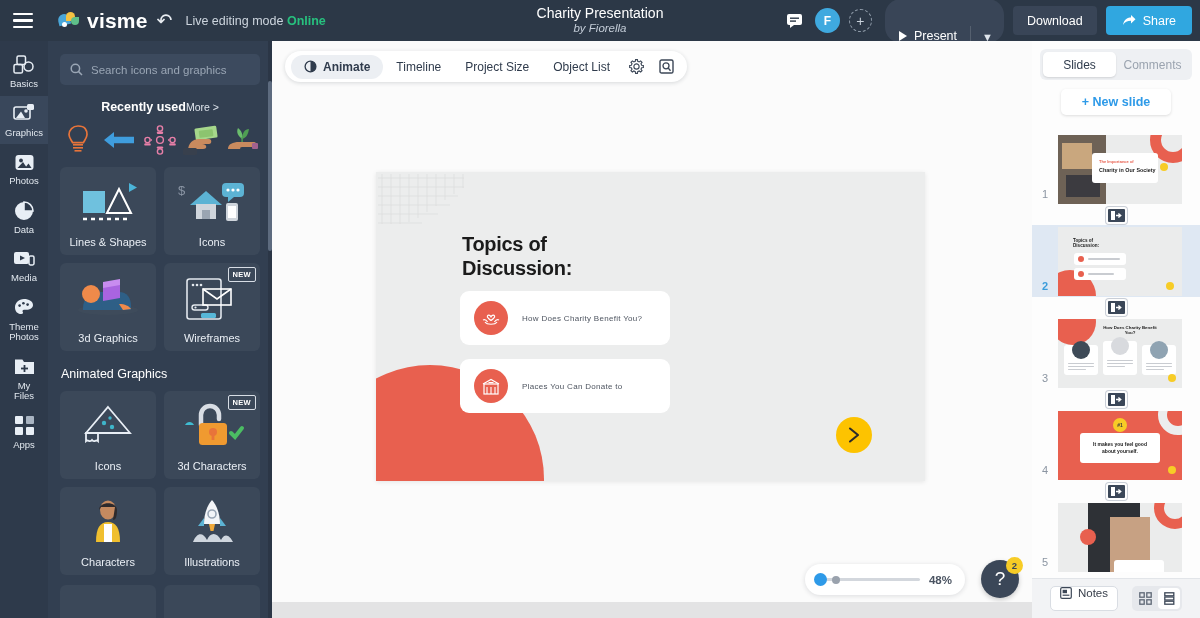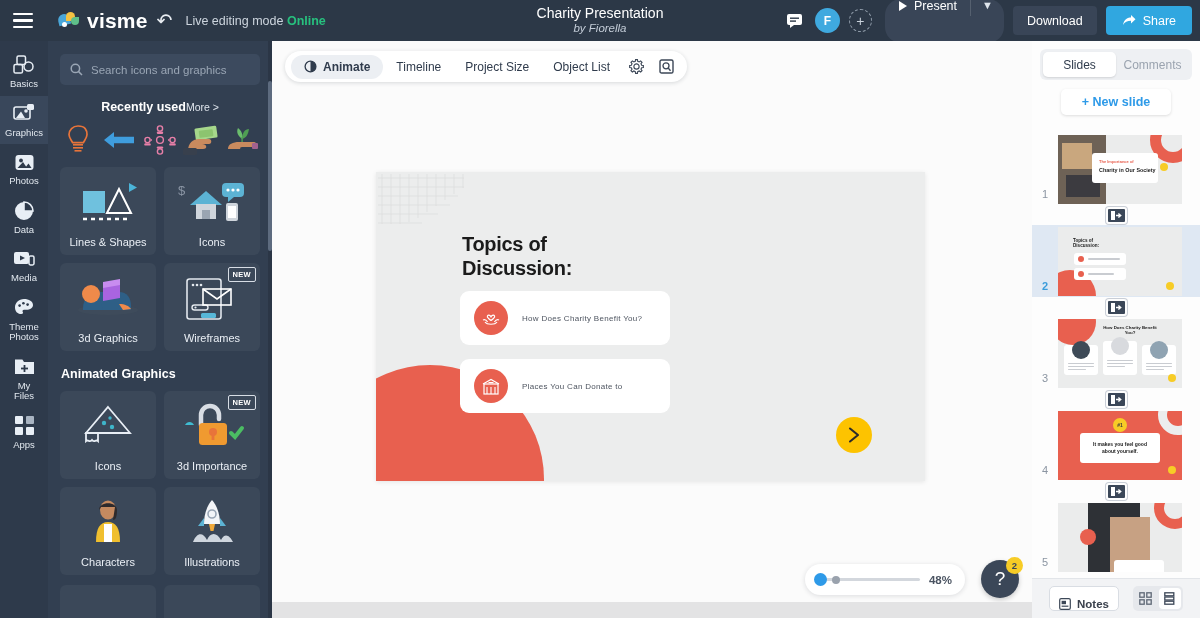--- a/index.html
+++ b/index.html
@@ -34,21 +34,21 @@
   .doc-title { position:absolute; left:0; right:0; top:5px; text-align:center; pointer-events:none; }
   .doc-title .t1 { color:#fff; font-size:14px; line-height:16px; }
   .doc-title .t2 { color:#c3ccd7; font-size:11.5px; font-style:italic; line-height:14px; }
 
   .topright { position:absolute; right:8px; top:0; height:41px; display:flex; align-items:center; gap:9px; }
   .cmt-ico { width:22px; height:22px; display:flex; align-items:center; justify-content:center; cursor:pointer; }
   .avatar { width:25px; height:25px; border-radius:50%; background:#3fa9df; color:#fff;
     font-size:12px; font-weight:700; display:flex; align-items:center; justify-content:center; }
   .addpers { width:23px; height:23px; border-radius:50%; border:1.4px dashed #8e9aa8; color:#c9d2dc;
     font-size:14px; display:flex; align-items:center; justify-content:center; cursor:pointer; }
-  .present-grp { display:flex; align-items:flex-start; background:#394557; border-radius:16px; height:44px; margin-left:4px; }
+  .present-grp { display:flex; align-items:flex-end; background:#394557; border-radius:16px; height:44px; margin-left:4px; }
   .present-btn { display:flex; align-items:center; gap:7px; color:#fff; font-size:12.5px; padding:0 13px 0 14px; cursor:pointer; }
   .present-btn .tri { width:0;height:0;border-left:8px solid #fff;border-top:5px solid transparent;border-bottom:5px solid transparent; }
   .present-div { width:1px; height:17px; background:#55606f; }
   .present-caret { width:33px; display:flex; align-items:center; justify-content:center; cursor:pointer; color:#dfe5ec; font-size:11px; }
   .dl-btn { background:#394557; color:#fff; font-size:12.5px; height:29px; padding:0 14px;
     border-radius:4px; display:flex; align-items:center; cursor:pointer; }
   .share-btn { background:#30a7e0; color:#fff; font-size:12.5px; height:29px; padding:0 16px;
     border-radius:4px; display:flex; align-items:center; gap:7px; cursor:pointer; }
 
   
@@ -77,21 +77,21 @@
   .recent-row > div { flex:1; display:flex; align-items:center; justify-content:center; cursor:pointer; }
   .grid2 { display:grid; grid-template-columns:1fr 1fr; gap:8px; margin:10px 12px 0; }
   .card { background:#3b4859; border-radius:6px; height:88px; position:relative;
     display:flex; flex-direction:column; align-items:center; justify-content:flex-end;
     padding-bottom:7px; cursor:pointer; overflow:hidden; }
   .card .art { position:absolute; top:8px; left:0; right:0; height:54px;
     display:flex; align-items:center; justify-content:center; }
   .card-lbl { font-size:11px; color:#eaeff5; position:relative; z-index:2; }
   .newtag { position:absolute; right:4px; top:4px; border:1px solid #d7dde5; color:#fff;
     font-size:7.5px; font-weight:700; padding:2px 4px; border-radius:2px; background:#3b4859; z-index:3; letter-spacing:.3px;}
-  .sec2 { color:#fff; font-size:12.5px; font-weight:700; margin:16px 13px 0; }
+  .sec2 { color:#fff; font-size:12.5px; font-weight:400; margin:16px 13px 0; }
 
   
   .canvaswrap { position:absolute; top:41px; left:272px; width:760px; height:561px; background:#fbfbfb; }
   .toolbar { position:absolute; left:13px; top:10px; height:31px; background:#fff;
     border-radius:16px; display:flex; align-items:center; padding:0 6px; gap:2px;
     box-shadow:0 1px 4px rgba(25,35,50,.16); }
   .tb-pill { display:flex; align-items:center; gap:6px; padding:0 13px; height:24px;
     border-radius:12px; font-size:12px; color:#2f3b4c; cursor:pointer; font-weight:600;}
   .tb-pill.on { background:#eceff3; }
   .tb-item { padding:0 11px; height:24px; display:flex; align-items:center;
@@ -144,22 +144,22 @@
   .thumb-row { position:relative; display:flex; align-items:center; height:72px; }
   .thumb-row.sel { background:#dfe8f3; }
   .thumb-num { width:26px; text-align:center; font-size:11px; color:#8b95a2; align-self:flex-end; padding-bottom:5px;}
   .thumb { width:124px; height:69px; background:#ebecec; position:relative; overflow:hidden; }
   .trans { height:20px; display:flex; align-items:center; justify-content:center; }
   .trans-ico { width:21px; height:17px; border-radius:3px; background:#3b4758;
     display:flex; align-items:center; justify-content:center; border:2px solid #fdfdfd;
     box-shadow:0 0 0 1px #c9ced6; cursor:pointer; }
   .panel-bottom { position:absolute; bottom:0; left:0; width:168px; height:40px;
     background:#f2f3f5; display:flex; align-items:center; justify-content:center; gap:14px; border-top:1px solid #e2e5e9;}
-  .notes-btn { display:flex; align-items:flex-end; gap:6px; background:#fff; border:1px solid #d9dde3;
-    border-radius:5px; height:25px; padding:0 9px; font-size:11.5px; color:#39404c; cursor:pointer;font-weight:bold; }
+  .notes-btn { display:flex; align-items:flex-start; gap:6px; background:#fff; border:1px solid #d9dde3;
+    border-radius:5px; height:25px; padding:0 9px; font-size:11.5px; color:#39404c; cursor:pointer; }
   .viewtog { display:flex; background:#e6e8ec; border-radius:5px; padding:2px; gap:2px; }
   .vt { width:22px; height:21px; border-radius:4px; display:flex; align-items:center; justify-content:center; cursor:pointer; }
   .vt.on { background:#fff; }
 
   
   .tn-blob { position:absolute; border-radius:50%; background:#e8604f; }
   .tn-card { position:absolute; background:#fff; border-radius:3px; }
   .tn-line { position:absolute; background:#c9ccd1; height:1.5px; border-radius:1px; }
   .tn-dot { position:absolute; border-radius:50%; background:#e8604f; }
   .tn-yellow { position:absolute; border-radius:50%; background:#f7cc26; }
@@ -465,21 +465,21 @@
         <div class="art">
           <svg width="66" height="46" viewBox="0 0 66 46">
               <path d="M22 22 L22 12 A9 9 0 0 1 40 12 L40 16" fill="none" stroke="#d8dde4" stroke-width="4.5" stroke-linecap="round"></path>
               <rect x="20" y="20" width="28" height="22" rx="3.5" fill="#f09a30"></rect>
               <circle cx="34" cy="29" r="4" fill="#e8743a"></circle>
               <rect x="32.6" y="29" width="2.8" height="8" fill="#e8743a"></rect>
               <path d="M6 22 C8 18 13 18 15 22 Z" fill="#3fbcd2"></path>
               <path d="M52 30 L56 34 L63 25" fill="none" stroke="#4bbd63" stroke-width="4" stroke-linecap="round"></path>
             </svg>
         </div>
-        <div class="card-lbl">3d Importance</div>
+        <div class="card-lbl">3d Characters</div>
       </div>
       <div class="card">
         <div class="art">
           <svg width="52" height="48" viewBox="0 0 52 48">
               <path d="M14 44 C14 30 18 24 26 24 C34 24 38 30 38 44 Z" fill="#f0bf2e"></path>
               <rect x="22" y="26" width="8" height="18" fill="#fff"></rect>
               <ellipse cx="26" cy="12" rx="8" ry="9.5" fill="#c58a60"></ellipse>
               <path d="M17 12 C17 3 35 3 35 12 C35 18 34 22 31 22 L33 9 L19 9 Z" fill="#2e2a2c"></path>
             </svg>
         </div>

